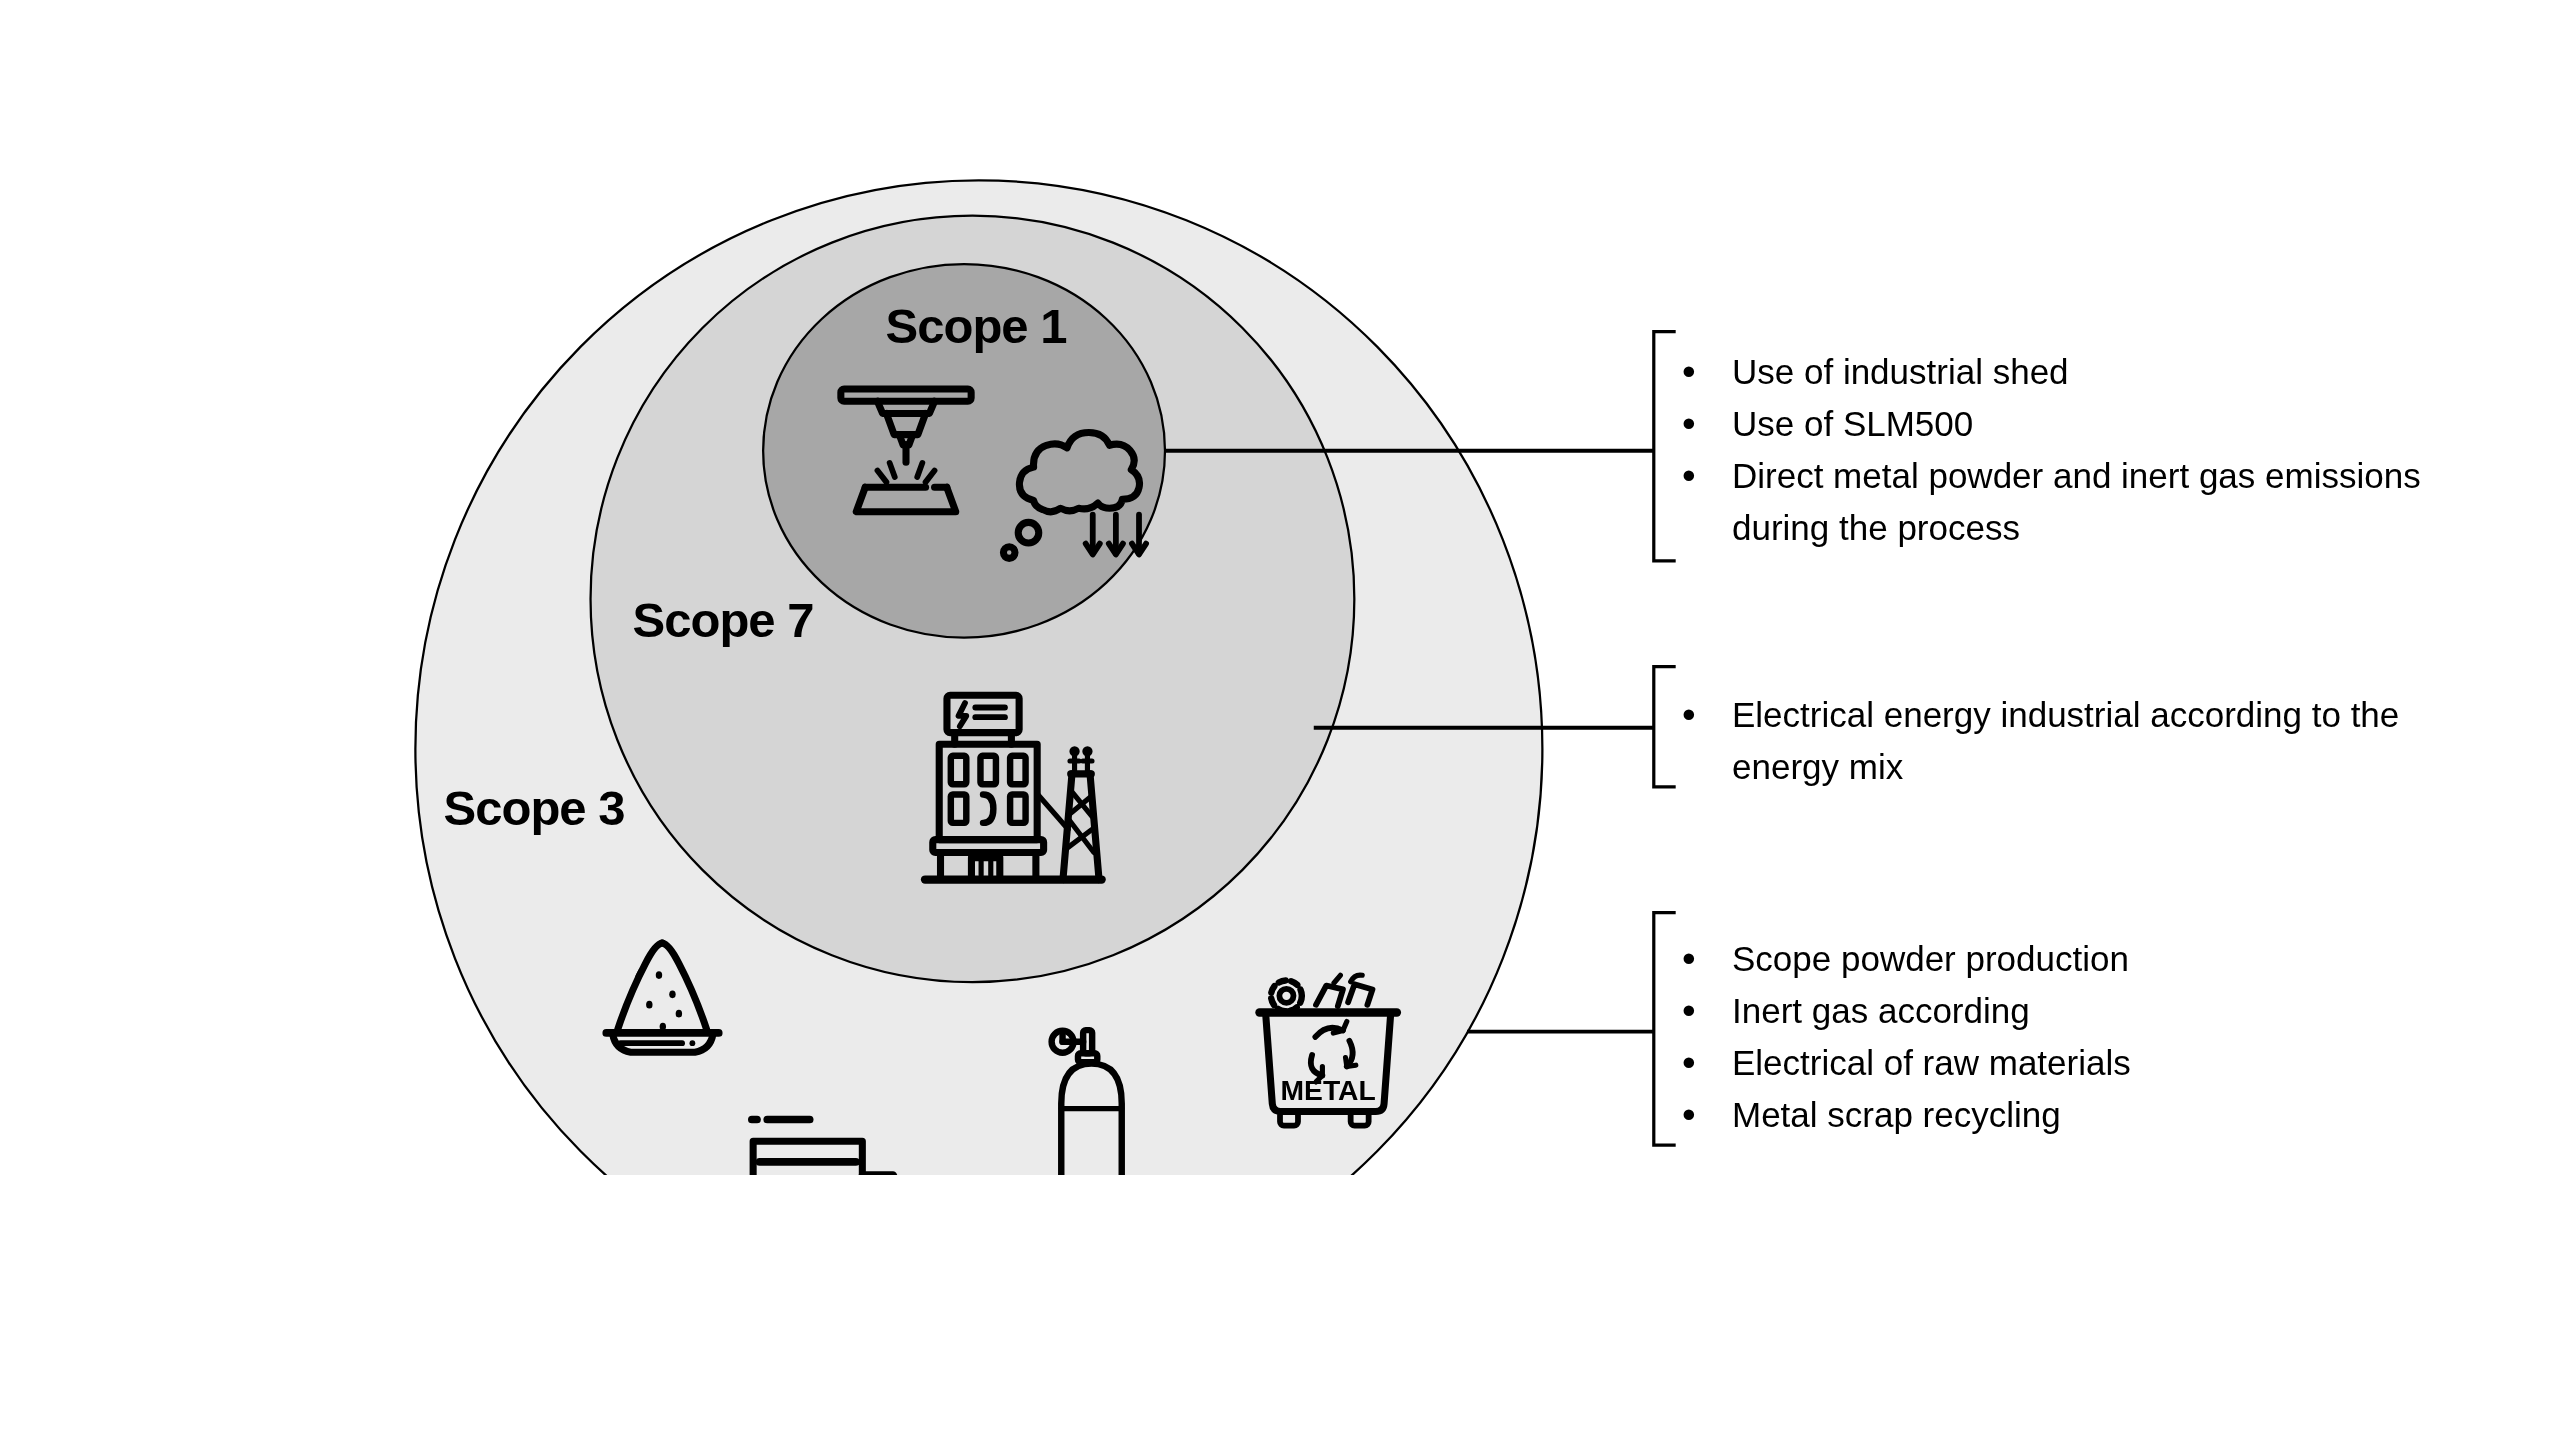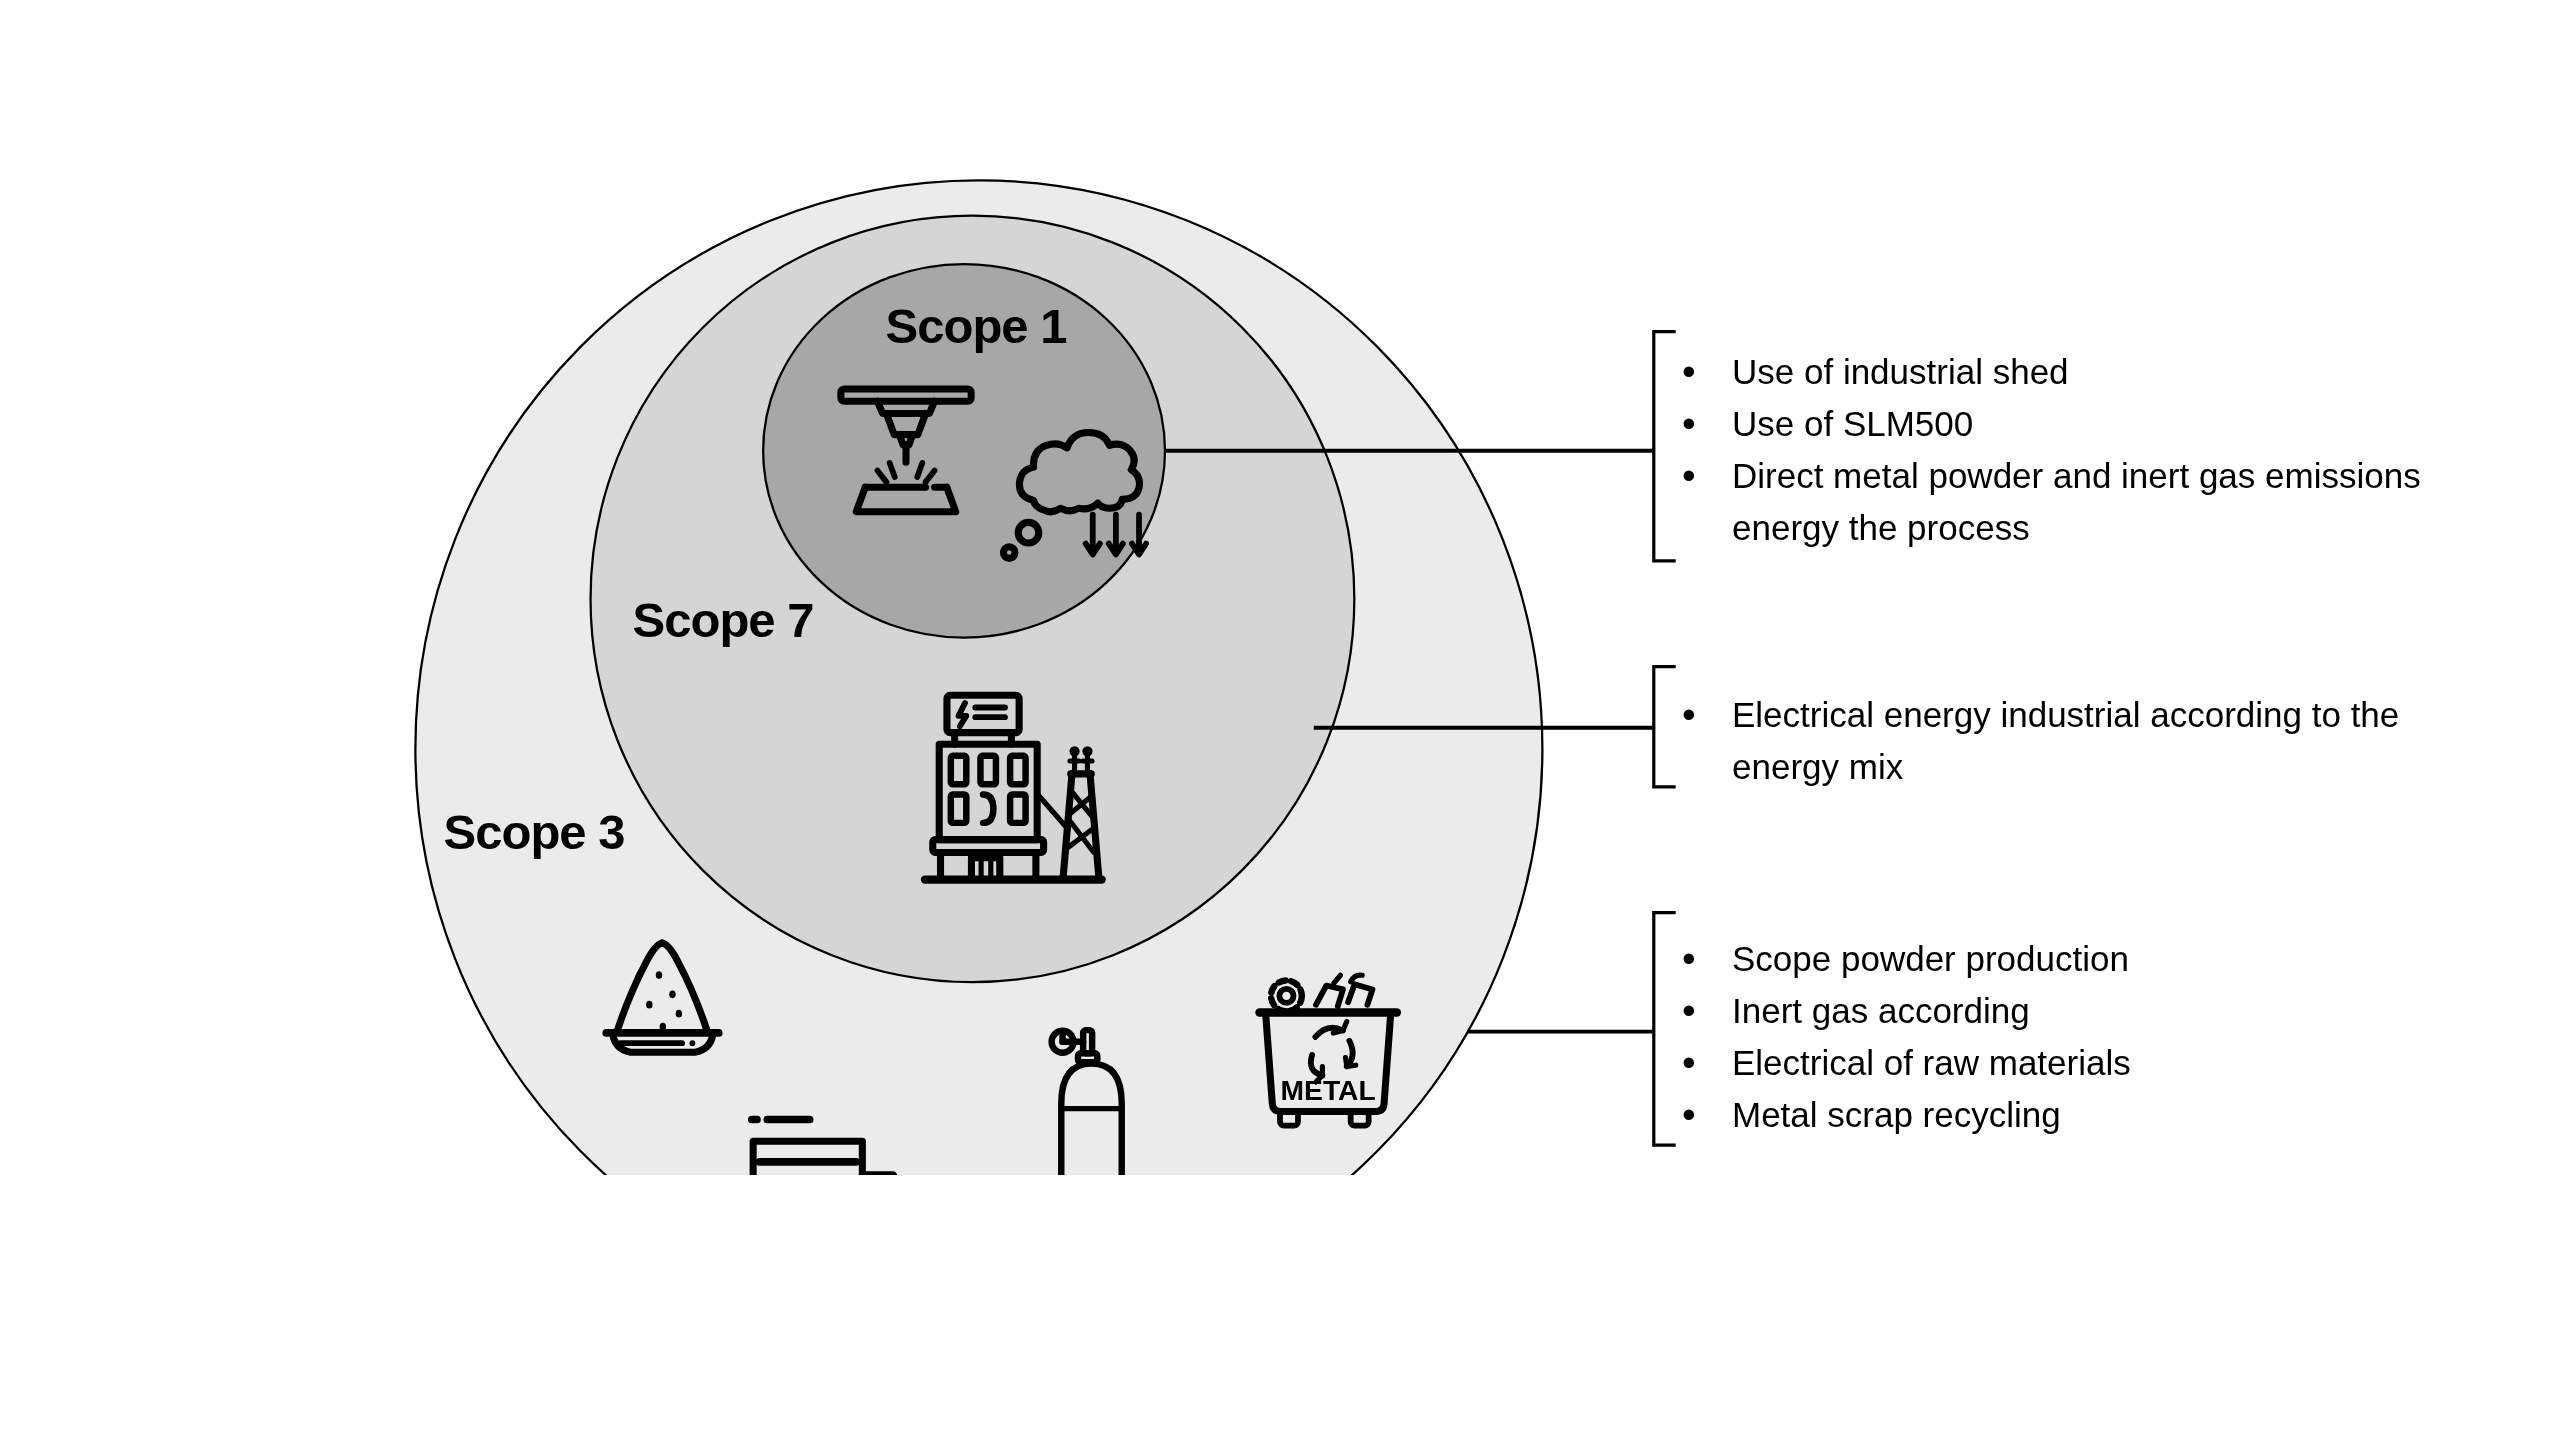--- a/index.html
+++ b/index.html
@@ -36,21 +36,21 @@
     <line x1="2040" y1="1130" x2="2568" y2="1130" stroke="#000" stroke-width="6"></line>
     <line x1="2278" y1="1602" x2="2568" y2="1602" stroke="#000" stroke-width="6"></line>
 
     <path d="M2602 515 L2568 515 L2568 871 L2602 871" fill="none" stroke="#000" stroke-width="5"></path>
     <path d="M2602 1035 L2568 1035 L2568 1222 L2602 1222" fill="none" stroke="#000" stroke-width="5"></path>
     <path d="M2602 1417 L2568 1417 L2568 1778 L2602 1778" fill="none" stroke="#000" stroke-width="5"></path>
   </svg>
 
   <div class="scope-label" style="left:976px;top:326px;">Scope 1</div>
   <div class="scope-label" style="left:723px;top:620px;">Scope 7</div>
-  <div class="scope-label" style="left:534px;top:832px;">Scope 3</div>
+  <div class="scope-label" style="left:534px;top:808px;">Scope 3</div>
 
   <svg class="icon" style="left:837px;top:385px;" width="138" height="132" viewBox="0 0 215 205" fill="none" stroke="#000" stroke-width="11" stroke-linecap="round" stroke-linejoin="round">
     <rect x="6" y="6" width="203" height="19" rx="5"></rect>
     <path d="M63 25 L71 44 L144 44 L152 25"></path>
     <path d="M77 44 L89 77 L126 77 L138 44"></path>
     <path d="M97 77 L103 93 L112 93 L118 77"></path>
     <line x1="107.5" y1="93" x2="107.5" y2="120"></line>
     <path d="M77 151 L63 133" stroke-width="9"></path>
     <path d="M90 143 L82 121" stroke-width="9"></path>
     <path d="M125 143 L133 121" stroke-width="9"></path>
@@ -183,21 +183,21 @@
     <div class="ann-row">
       <span class="bullet">•</span>
       <span class="ann-text">Use of industrial shed</span>
     </div>
     <div class="ann-row">
       <span class="bullet">•</span>
       <span class="ann-text">Use of SLM500</span>
     </div>
     <div class="ann-row">
       <span class="bullet">•</span>
-      <span class="ann-text">Direct metal powder and inert gas emissions energy the process</span>
+      <span class="ann-text">Direct metal powder and inert gas emissions during the process</span>
     </div>
   </div>
 
   <div class="ann" style="left:1682px;top:689px;">
     <div class="ann-row">
       <span class="bullet">•</span>
       <span class="ann-text">Electrical energy industrial according to the energy mix</span>
     </div>
   </div>
 

